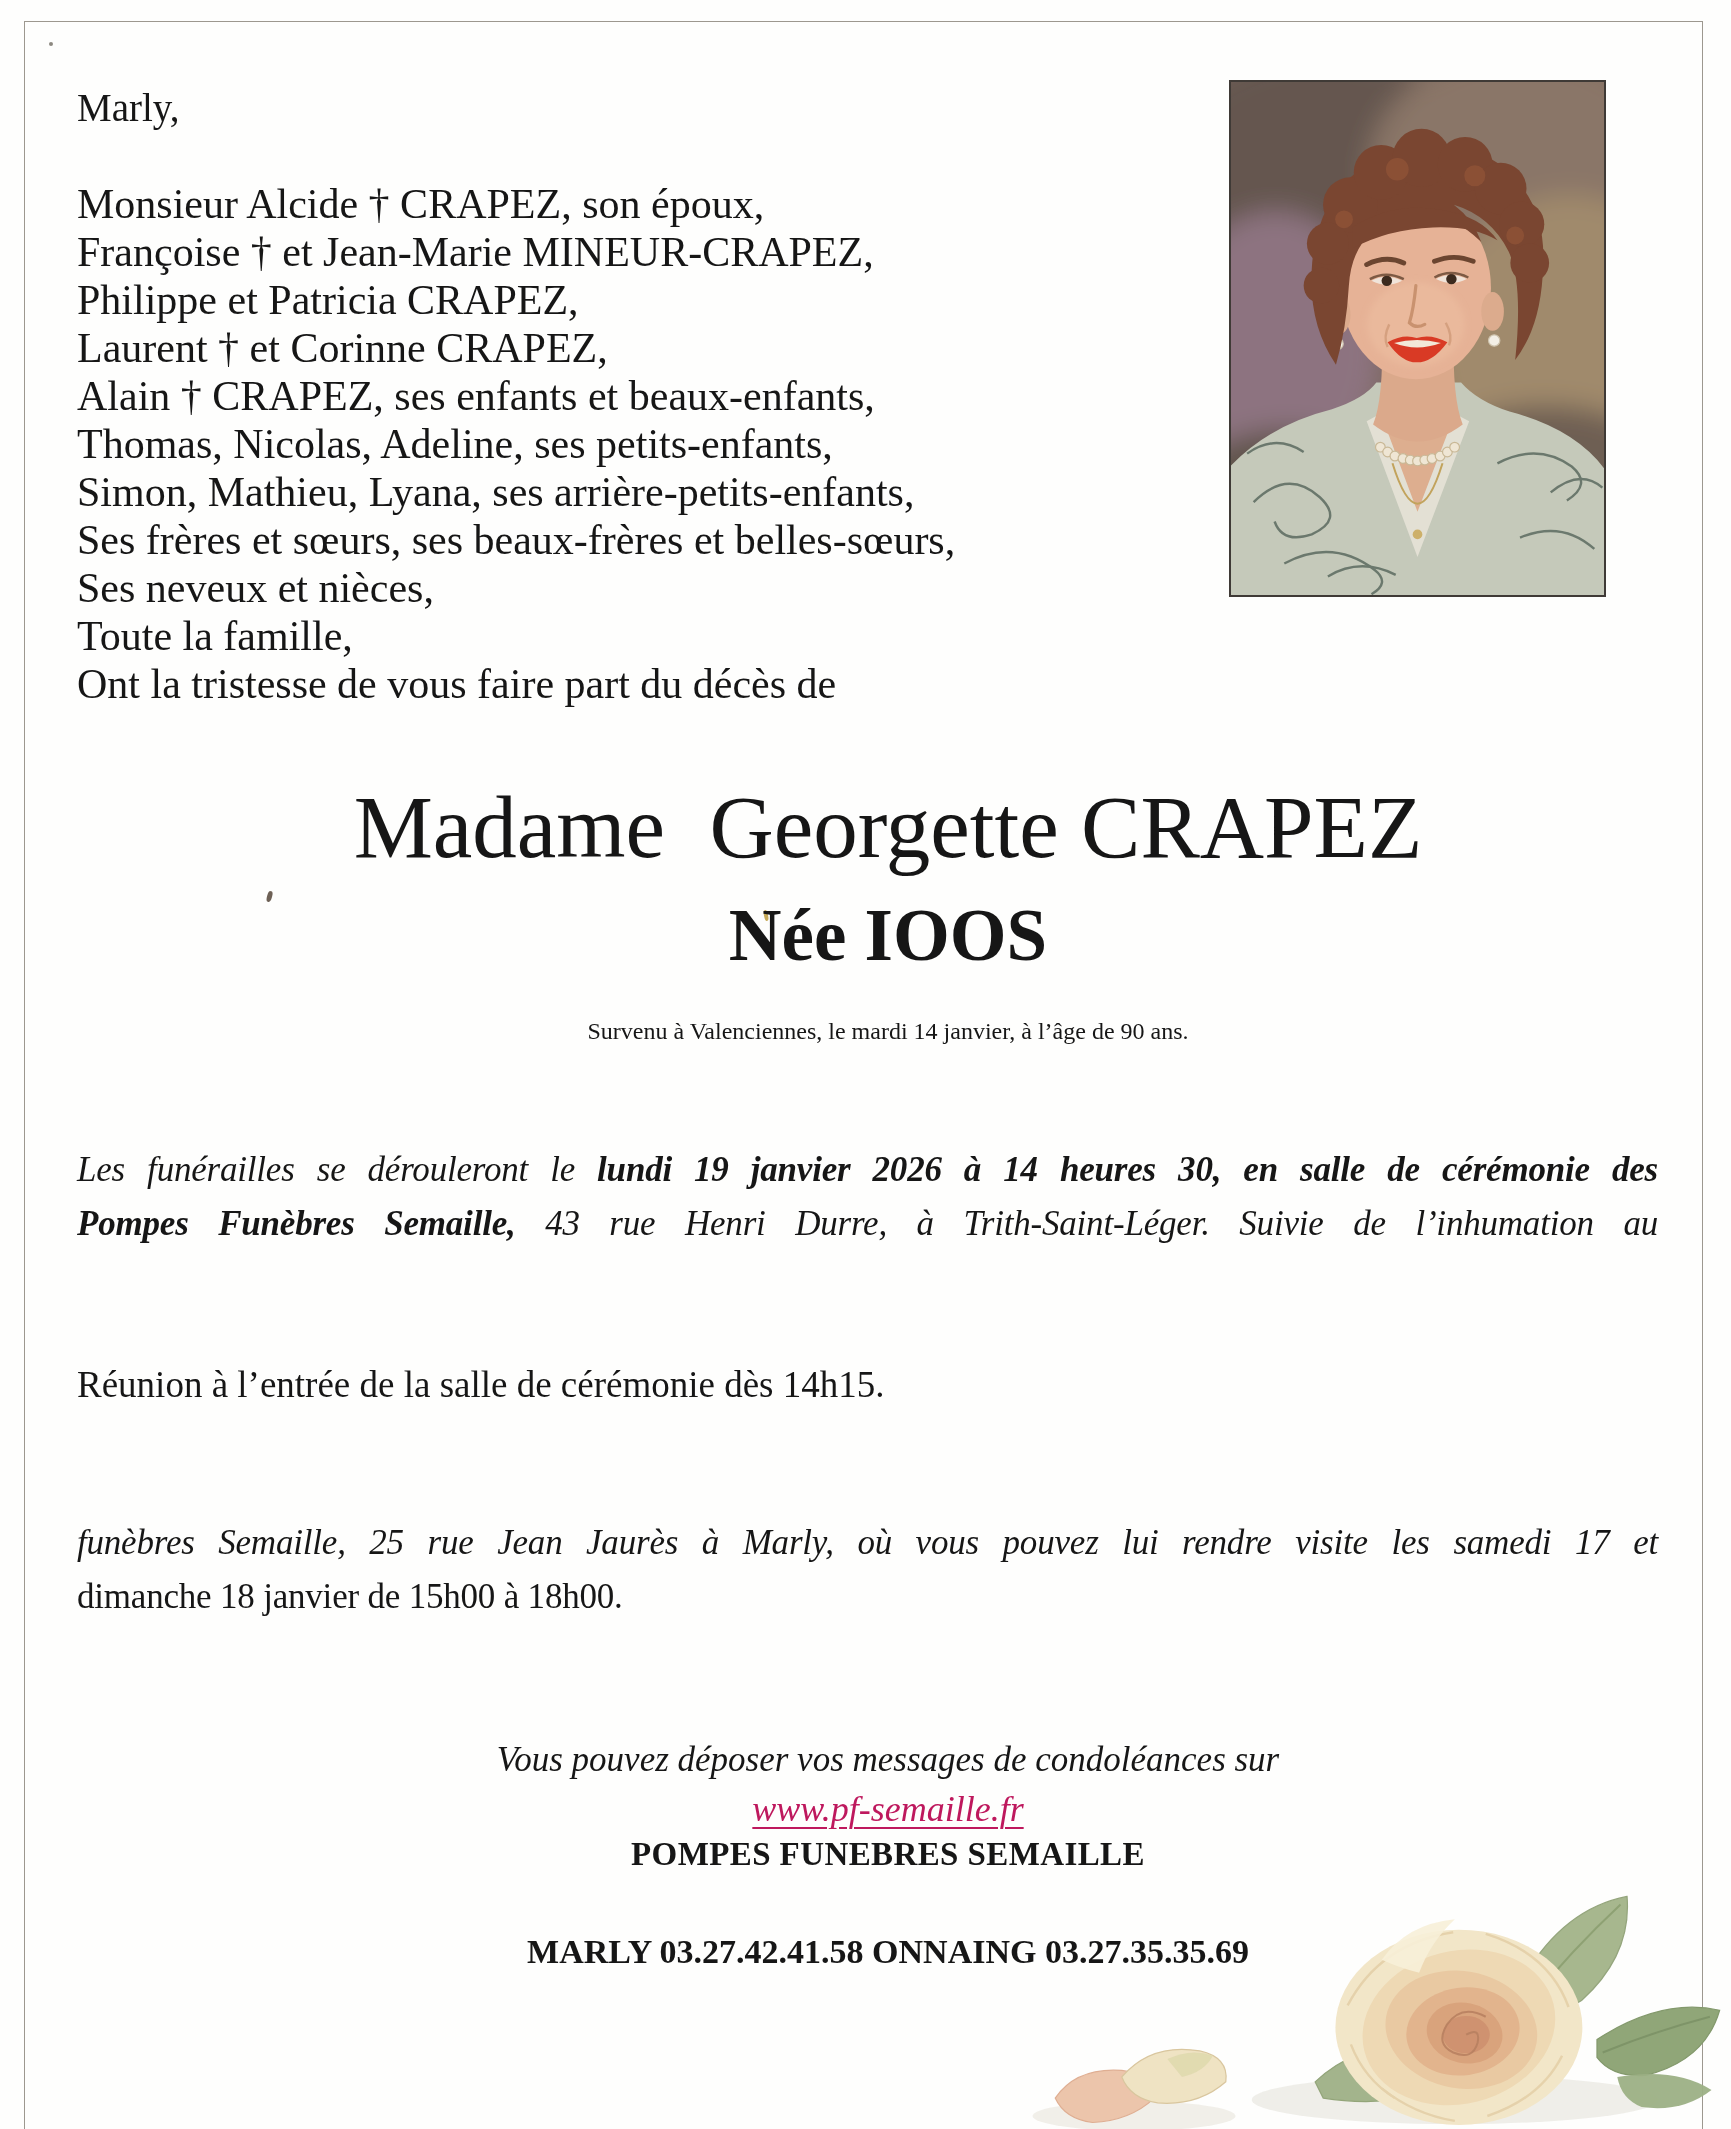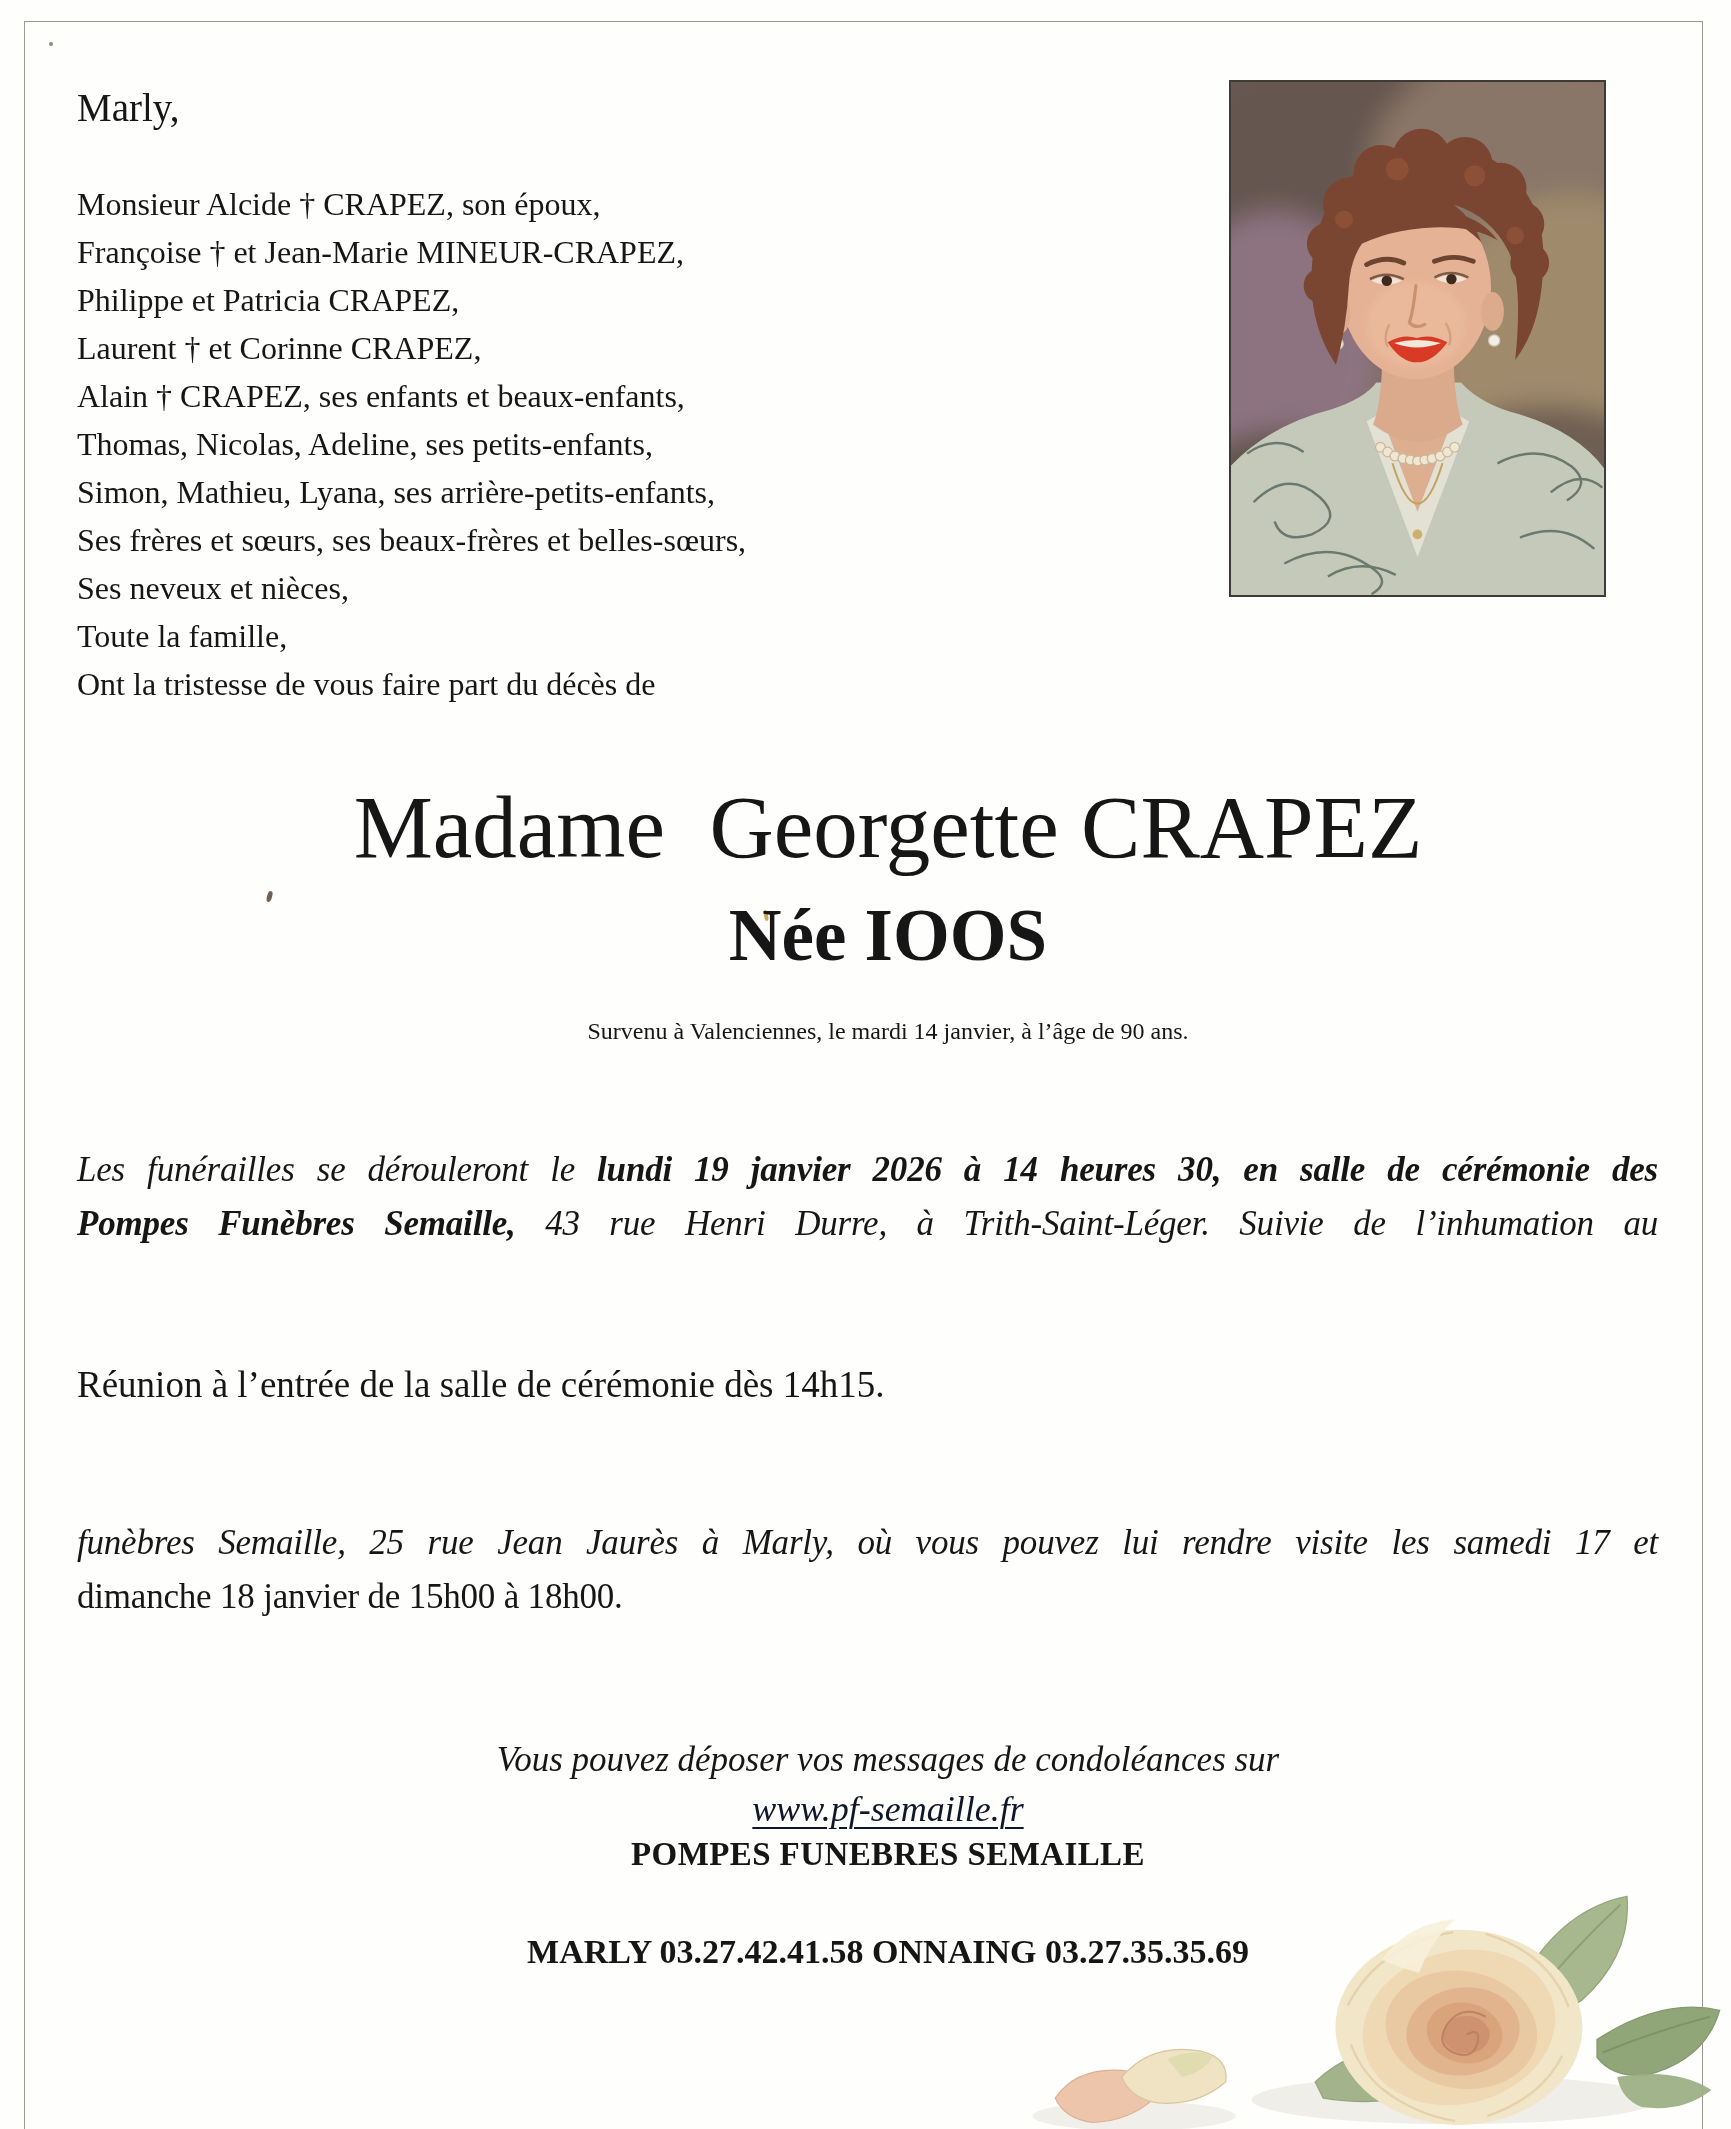--- a/index.html
+++ b/index.html
@@ -10,37 +10,37 @@
     font-family:"Liberation Serif","DejaVu Serif",serif;
     color:#161616;
   }
   .scan-border{
     position:absolute;left:24.4px;top:21px;width:1677px;height:2178px;
     border:1.6px solid rgba(124,118,106,.75);
     pointer-events:none;
   }
   .abs{position:absolute;}
   .city{left:77px;top:83px;font-size:39px;line-height:49px;}
-  .family{left:77px;top:180px;font-size:32px;}
+  .family{left:77px;top:180px;font-size:42px;}
   .family .fline{height:48px;line-height:48px;white-space:pre;}
   .center-col{left:45px;width:1686px;text-align:center;}
   .title{top:779px;font-size:89px;font-weight:normal;line-height:1.1;white-space:pre;letter-spacing:0px;}
   .maiden{top:896px;font-size:73px;font-weight:bold;line-height:1.1;}
   .death-notice{top:1017px;font-size:24px;line-height:1.2;}
   .para{left:77px;width:1581px;font-size:35px;letter-spacing:-0.2px;}
   .para .pline{height:54px;line-height:54px;}
   .jline{text-align:justify;text-align-last:justify;font-style:italic;}
   .jlast{text-align:left;}
   .funeral{top:1143px;}
   .meeting{left:77px;top:1360px;font-size:37px;line-height:49px;}
   .repose{top:1516px;}
   .f-condolences{top:1739px;font-size:35px;font-style:italic;line-height:1.2;}
   .f-link{top:1788px;font-size:36px;line-height:1.2;}
   .f-link a{
-    font-style:italic;color:#0f172a;
+    font-style:italic;color:#be185d;
     text-decoration:underline;text-decoration-thickness:2.4px;text-underline-offset:5.7px;
   }
   .f-company{top:1835px;font-size:33px;font-weight:bold;letter-spacing:0.4px;line-height:1.2;}
   .f-phones{top:1932px;font-size:34px;font-weight:bold;line-height:1.2;}
   .portrait{left:1229px;top:80px;width:377px;height:517px;}
   .portrait svg{display:block;width:100%;height:100%;border:2.4px solid #3f3a36;box-sizing:border-box;}
   .rose{left:1000px;top:1885px;width:731px;height:244px;}
   .rose svg{display:block;width:100%;height:100%;}
   .speck{position:absolute;opacity:.8;}
   b{font-weight:bold;}

